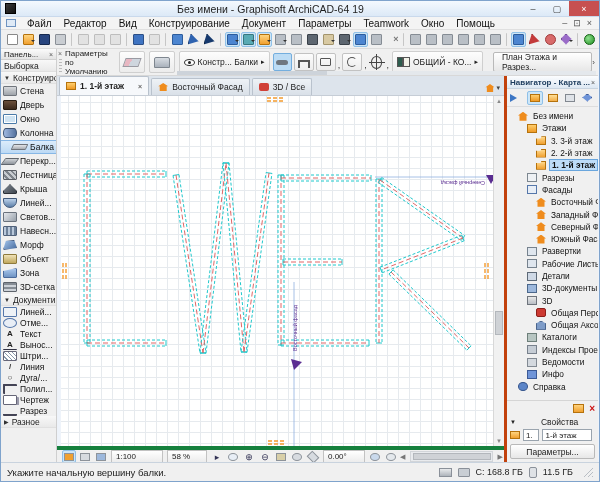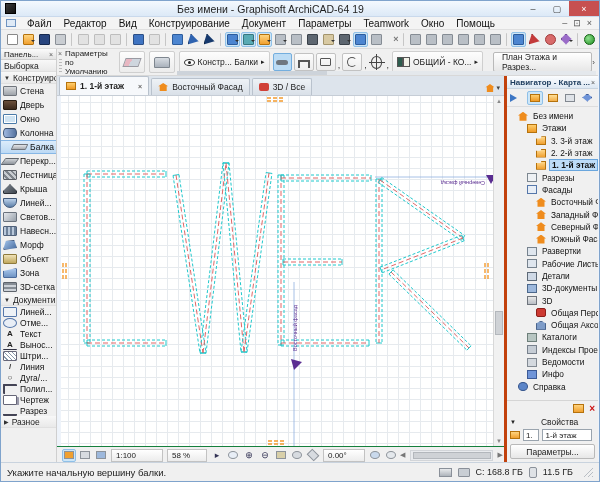--- a/index.html
+++ b/index.html
@@ -138,21 +138,21 @@
   .canvas{position:absolute;left:60px;top:95px;width:432px;height:350px;background:#fff;
     background-image:linear-gradient(#e6eaee 1px,transparent 1px),linear-gradient(90deg,#e6eaee 1px,transparent 1px);
     background-size:11px 11px;background-position:-4px -5px;overflow:hidden;}
   .canvas svg{position:absolute;left:0;top:0;}
   .vscroll{position:absolute;left:492px;top:95px;width:11px;height:350px;background:#f1f1f1;border-left:1px solid #d8d8d8;}
   .vscroll .arr{position:absolute;left:0;right:0;height:10px;color:#888;font-size:6px;text-align:center;line-height:10px;}
   .vscroll .arr.dn{bottom:0;}
   .vscroll .thumb{position:absolute;left:1px;right:1px;top:215px;height:24px;background:#cfd2d6;border:1px solid #b3b7bc;}
 
   
-  .canvasbar{position:absolute;left:56px;top:445px;width:447px;height:17px;background:#f0f0f0;border-top:1px solid #15803d;display:flex;align-items:center;padding-left:4px;}
+  .canvasbar{position:absolute;left:56px;top:445px;width:447px;height:17px;background:#f0f0f0;border-top:4px solid #15803d;display:flex;align-items:center;padding-left:4px;}
   .cb-icon{width:14px;height:13px;border:1px solid transparent;border-radius:2px;margin:0 1px;display:flex;align-items:center;justify-content:center;font-size:9px;color:#335;flex:none;}
   .cb-icon.hl{background:#cde6f7;border-color:#8fc0e8;}
   .cb-box{width:10px;height:8px;background:#d7dbe0;border:1px solid #8d939a;}
   .cb-chip{height:13px;border:1px solid #c2c2c2;background:linear-gradient(#fff,#ececec);display:flex;align-items:center;padding:0 4px;margin:0 2px;font-size:8px;white-space:nowrap;}
   .cb-chip.w1{width:52px;} .cb-chip.w2{width:40px;} .cb-chip.w3{width:42px;}
   .hscroll{position:relative;flex:1;height:11px;margin:0 4px;background:#e9ebee;border:1px solid #d2d5d9;}
   .hscroll .thumb{position:absolute;left:2px;top:1px;bottom:1px;width:78px;background:#cfd2d6;border:1px solid #b3b7bc;}
   .hs-arr{font-size:7px;color:#777;flex:none;padding:0 1px;}
 
   

